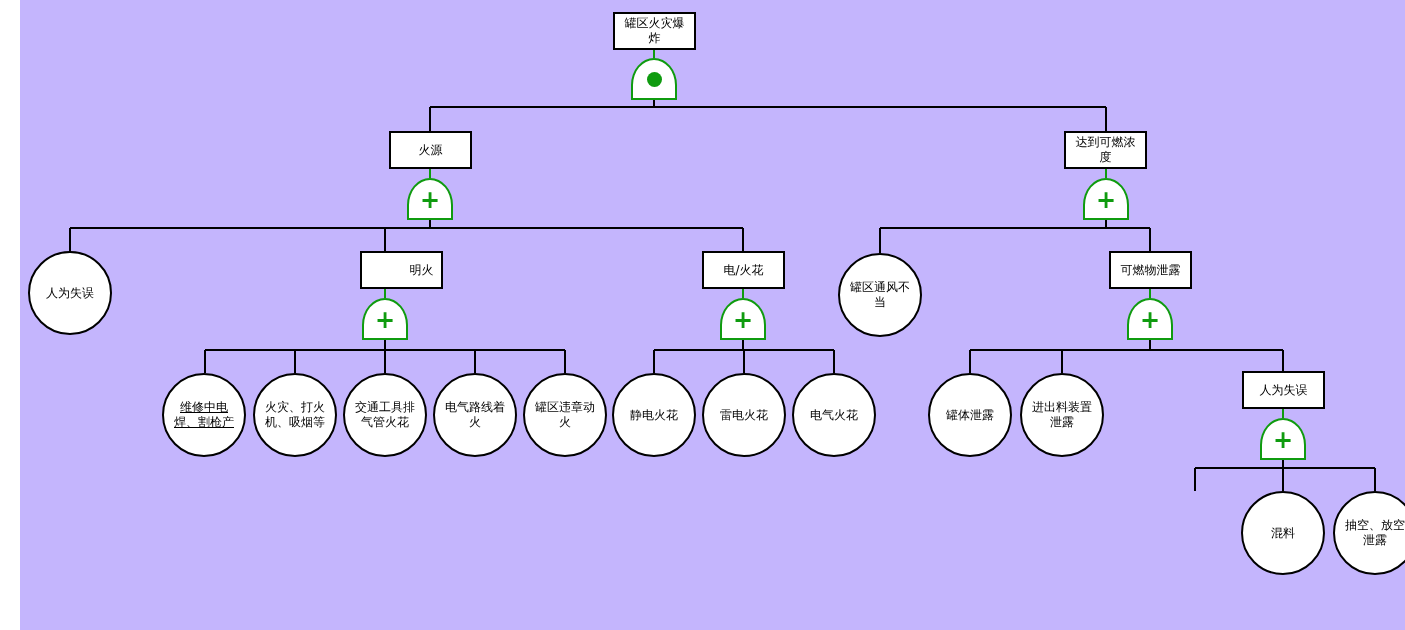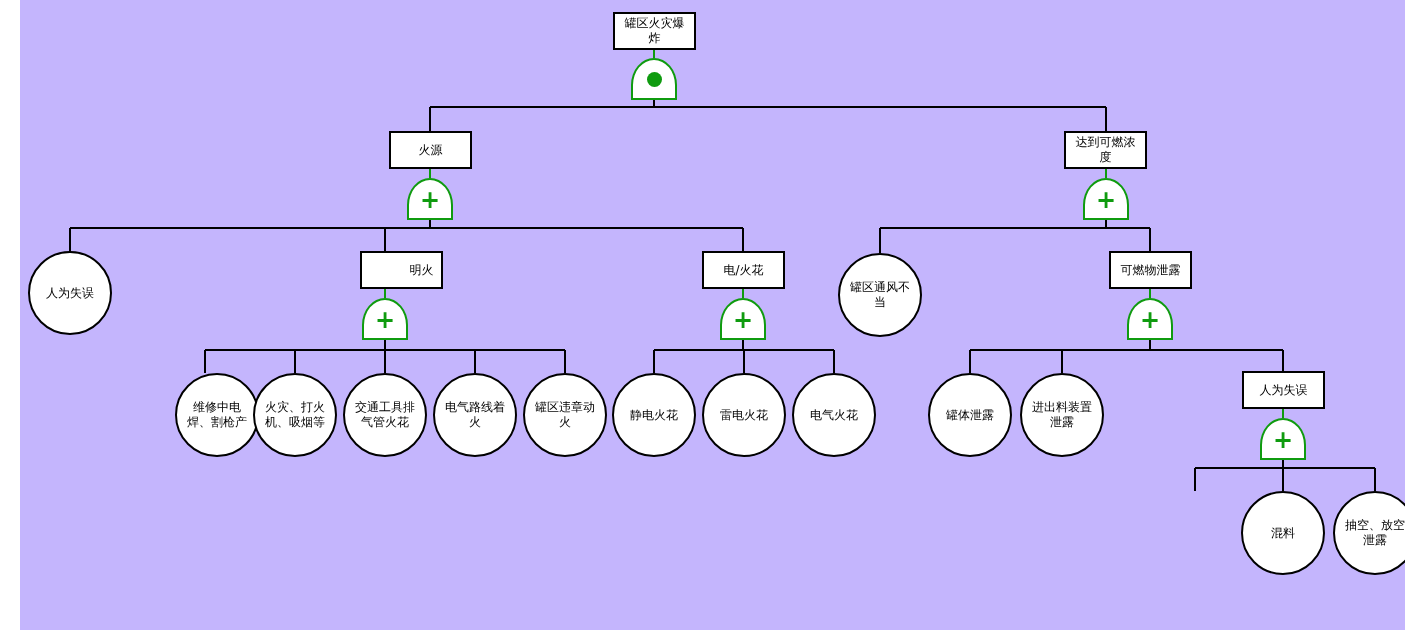--- a/index.html
+++ b/index.html
@@ -74,21 +74,21 @@
     <span class="lbl">人为失误</span>
   </div>
 
   <div class="evt circle" style="left:8px; top:251px;">
     <span class="lbl">人为失误</span>
   </div>
   <div class="evt circle" style="left:818px; top:253px;">
     <span class="lbl">罐区通风不当</span>
   </div>
 
-  <div class="evt circle" style="left:155px; top:373px;">
+  <div class="evt circle" style="left:142px; top:373px;text-decoration:underline;">
     <span class="lbl">维修中电焊、割枪产</span>
   </div>
   <div class="evt circle" style="left:233px; top:373px;justify-content:center;">
     <span class="lbl">火灾、打火机、吸烟等</span>
   </div>
   <div class="evt circle" style="left:323px; top:373px;">
     <span class="lbl">交通工具排气管火花</span>
   </div>
   <div class="evt circle" style="left:413px; top:373px;">
     <span class="lbl">电气路线着火</span>

